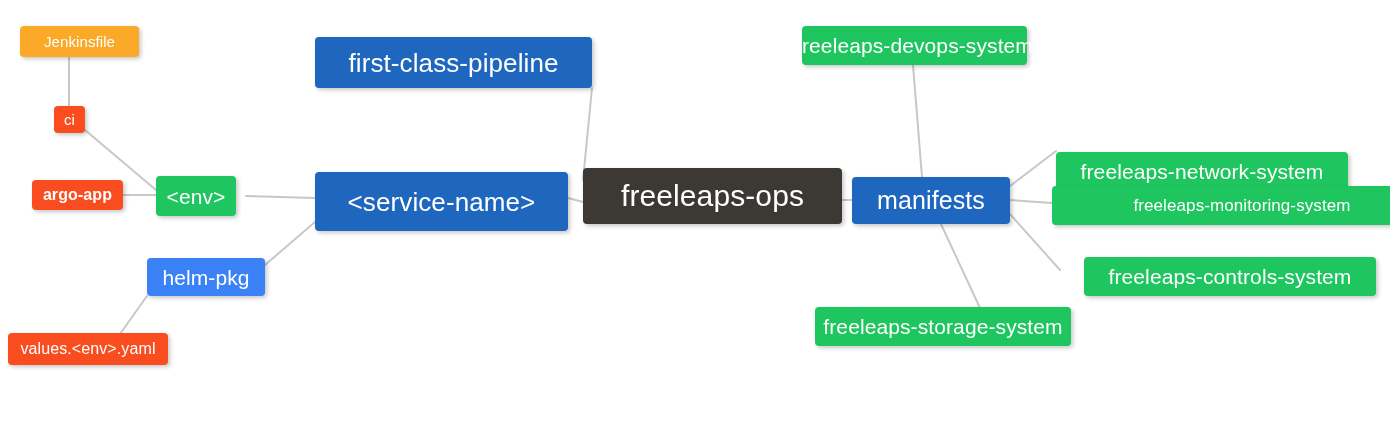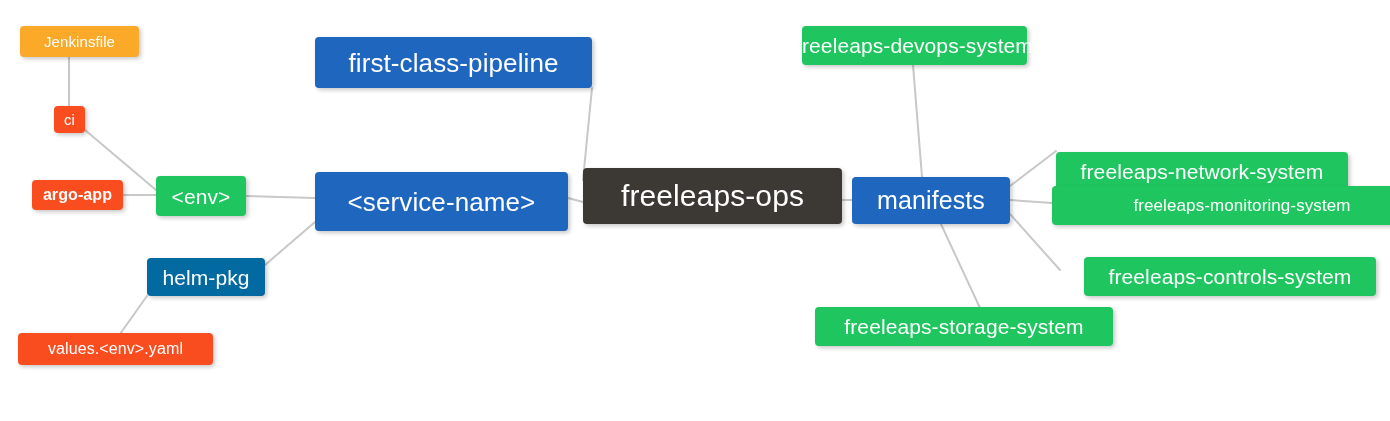--- a/index.html
+++ b/index.html
@@ -73,47 +73,47 @@
       </div>
       <div class="node" style="left: 315px; top: 172px; width: 253px; height: 59px; background: rgb(31, 102, 191); font-size: 26px;">
         <span class="node-label">&lt;service-name&gt;</span>
       </div>
       <div class="node" style="left: 315px; top: 37px; width: 277px; height: 51px; background: rgb(31, 102, 191); font-size: 26px;">
         <span class="node-label">first-class-pipeline</span>
       </div>
       <div class="node" style="left: 852px; top: 177px; width: 158px; height: 47px; background: rgb(31, 102, 191); font-size: 25px;">
         <span class="node-label">manifests</span>
       </div>
-      <div class="node" style="left: 156px; top: 176px; width: 90px; height: 40px; background: rgb(31, 198, 95); font-size: 21px;">
+      <div class="node" style="left: 156px; top: 176px; width: 80px; height: 40px; background: rgb(31, 198, 95); font-size: 21px;">
         <span class="node-label">&lt;env&gt;</span>
       </div>
-      <div class="node" style="left: 147px; top: 258px; width: 118px; height: 38px; background: #0369a1; font-size: 21px;">
+      <div class="node" style="left: 147px; top: 258px; width: 118px; height: 38px; background: #3b82f6; font-size: 21px;">
         <span class="node-label">helm-pkg</span>
       </div>
       <div class="node" style="left: 54px; top: 106px; width: 31px; height: 27px; background: rgb(249, 77, 32); font-size: 15px;">
         <span class="node-label">ci</span>
       </div>
       <div class="node" style="left: 32px; top: 180px; width: 91px; height: 30px; background: rgb(249, 77, 32); font-size: 16px; font-weight: bold;">
         <span class="node-label">argo-app</span>
       </div>
       <div class="node" style="left: 20px; top: 26px; width: 119px; height: 31px; background: rgb(250, 169, 41); font-size: 15px;">
         <span class="node-label">Jenkinsfile</span>
       </div>
-      <div class="node" style="left: 18px; top: 333px; width: 195px; height: 32px; background: rgb(249, 77, 32); font-size: 16px;">
+      <div class="node" style="left: 8px; top: 333px; width: 160px; height: 32px; background: rgb(249, 77, 32); font-size: 16px;">
         <span class="node-label">values.&lt;env&gt;.yaml</span>
       </div>
       <div class="node" style="left: 802px; top: 26px; width: 225px; height: 39px; background: rgb(31, 198, 95); font-size: 21px;">
         <span class="node-label">freeleaps-devops-system</span>
       </div>
       <div class="node" style="left: 1056px; top: 112px; width: 292px; height: 39px; background: rgb(31, 198, 95); font-size: 21px; margin-top: 40px;">
         <span class="node-label">freeleaps-network-system</span>
       </div>
       <div class="node" style="left: 1052px; top: 186px; width: 380px; height: 39px; background: rgb(31, 198, 95); font-size: 17px;">
         <span class="node-label">freeleaps-monitoring-system</span>
       </div>
       <div class="node" style="left: 1084px; top: 257px; width: 292px; height: 39px; background: rgb(31, 198, 95); font-size: 21px;">
         <span class="node-label">freeleaps-controls-system</span>
       </div>
-      <div class="node" style="left: 815px; top: 307px; width: 298px; height: 39px; background: rgb(31, 198, 95); font-size: 21px;">
+      <div class="node" style="left: 815px; top: 307px; width: 256px; height: 39px; background: rgb(31, 198, 95); font-size: 21px;">
         <span class="node-label">freeleaps-storage-system</span>
       </div>
     </div>
 </div>
 
 </body></html>

